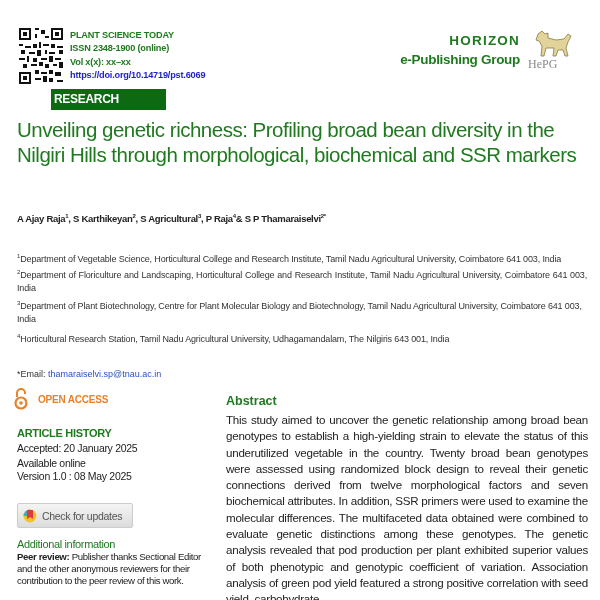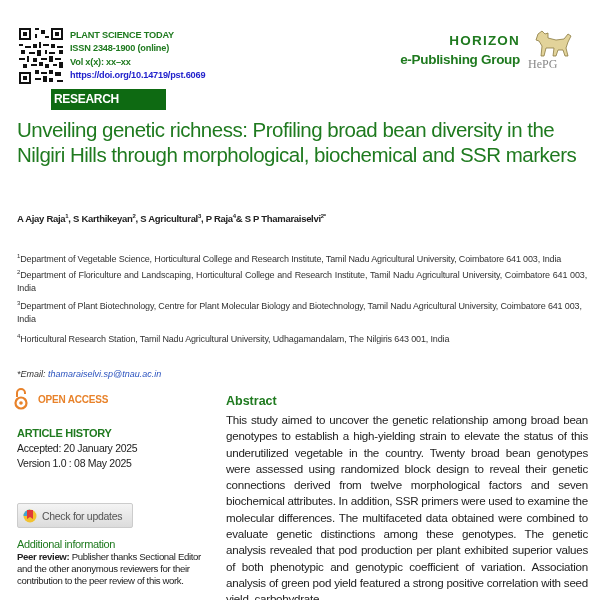--- a/index.html
+++ b/index.html
@@ -25,21 +25,21 @@
 
   .authors { position: absolute; left: 17px; top: 213px; font-size: 9.5px; font-weight: bold; color: #222; letter-spacing: -0.3px; }
   .authors sup { font-size: 6px; }
 
   .affil { position: absolute; left: 17px; width: 570px; font-size: 9px; line-height: 13px; color: #333; letter-spacing: -0.15px; }
   .affil sup { font-size: 6px; }
   .a1 { top: 250px; text-align: justify; }
   .a3 { top: 297px; }
   .a4 { top: 330px; }
 
-  .email { position: absolute; left: 17px; top: 369px; font-size: 9px; color: #333; font-style: italic; }
+  .email { position: absolute; left: 17px; top: 369px; font-size: 9px; color: #333; }
   .email a { color: #2a52be; text-decoration: none; }
 
   .oa { position: absolute; left: 14px; top: 388px; display: flex; align-items: center; }
   .oa-icon { width: 14px; height: 22px; }
   .oa-label { margin-left: 10px; font-weight: bold; font-size: 10px; color: #e8822a; letter-spacing: -0.2px; }
 
   .history { position: absolute; left: 17px; top: 427px; font-size: 10.5px; line-height: 13px; color: #222; letter-spacing: -0.3px; }
   .history .h-title { font-weight: bold; color: #1f7a1f; font-size: 11px; margin-bottom: 2px; }
   .history .gap { height: 2px; }
 
@@ -159,20 +159,21 @@
     <circle cx="7" cy="15" r="5.5" fill="none" stroke="#e8822a" stroke-width="2.2"></circle>
     <circle cx="7" cy="15" r="1.8" fill="#e8822a"></circle>
   </svg>
   <span class="oa-label">OPEN ACCESS</span>
 </div>
 
 <div class="history">
   <div class="h-title">ARTICLE HISTORY</div>
   <div>Accepted: 20 January 2025</div>
   <div class="gap"></div>
+  <div>Available online</div>
   <div>Version 1.0 : 08 May 2025</div>
 </div>
 
 <div class="cfu">
   <svg class="cfu-icon" viewBox="0 0 14 17">
     <circle cx="7" cy="9" r="6.5" fill="#f2c230"></circle>
     <path d="M0.5 9 A6.5 6.5 0 0 1 7 2.5 V9 Z" fill="#3ea6d8"></path>
     <path d="M4 3 H10 V12 L7 10 L4 12 Z" fill="#e03a3a"></path>
   </svg>
   <span class="cfu-label">Check for updates</span>

